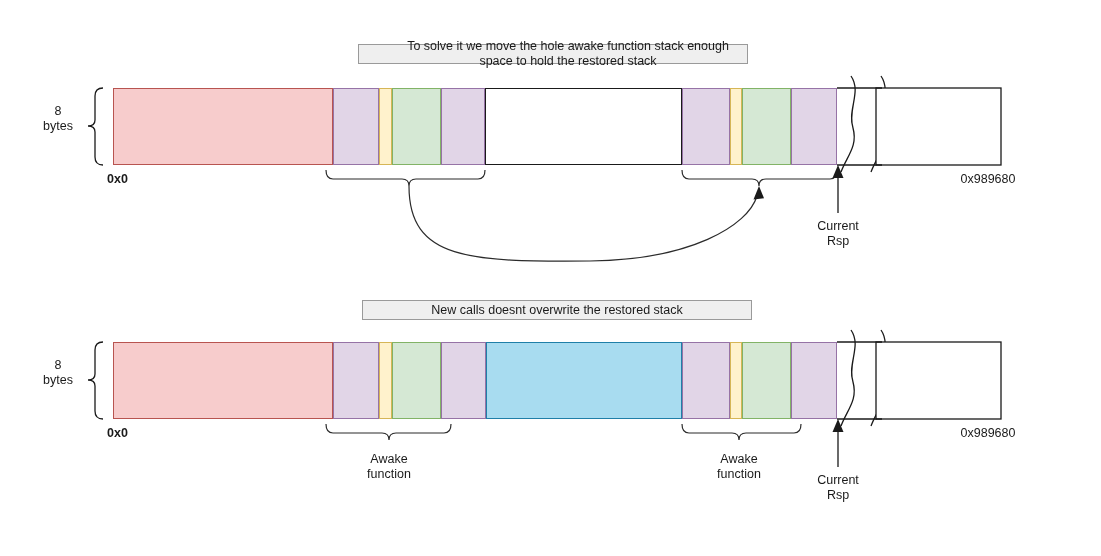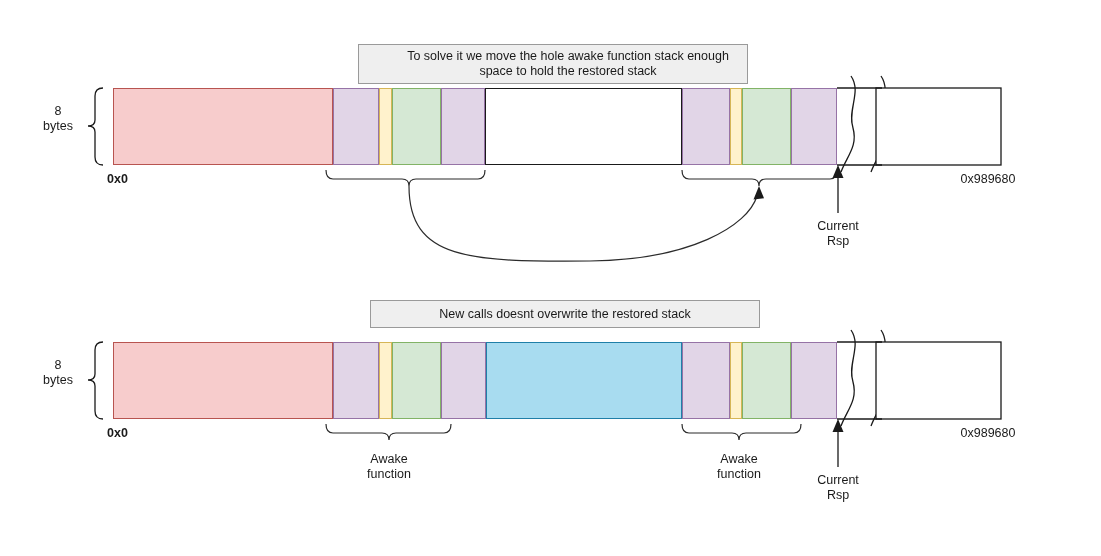--- a/index.html
+++ b/index.html
@@ -15,32 +15,32 @@
   .lbl.left{text-align:left;font-weight:bold;}
   svg{position:absolute;left:0;top:0;overflow:visible;}
   .stroke{fill:none;stroke:#1a1a1a;stroke-width:1.3;}
   .stroke-thin{fill:none;stroke:#2b2b2b;stroke-width:1.2;}
 </style>
 </head>
 <body>
 
 <div id="stage">
 
-  <div class="note" style="left:358px;top:44px;width:390px;height:40px;padding-left:36px;">To solve it we move the hole awake function stack enough space to hold the restored stack</div>
+  <div class="note" style="left:358px;top:44px;width:390px;height:20px;padding-left:36px;">To solve it we move the hole awake function stack enough space to hold the restored stack</div>
 
   <div class="lbl" style="left:30px;top:104px;width:56px;">8</div>
   <div class="lbl" style="left:30px;top:119px;width:56px;">bytes</div>
 
   <div class="lbl left" style="left:107px;top:172px;width:80px;">0x0</div>
   <div class="lbl" style="left:938px;top:172px;width:100px;">0x989680</div>
 
   <div class="lbl" style="left:798px;top:219px;width:80px;">Current</div>
   <div class="lbl" style="left:798px;top:234px;width:80px;">Rsp</div>
 
-  <div class="note" style="left:370px;top:300px;width:390px;height:28px;">New calls doesnt overwrite the restored stack</div>
+  <div class="note" style="left:362px;top:300px;width:390px;height:20px;">New calls doesnt overwrite the restored stack</div>
 
   <div class="lbl" style="left:30px;top:358px;width:56px;">8</div>
   <div class="lbl" style="left:30px;top:373px;width:56px;">bytes</div>
 
   <div class="lbl left" style="left:107px;top:426px;width:80px;">0x0</div>
   <div class="lbl" style="left:938px;top:426px;width:100px;">0x989680</div>
 
   <div class="lbl" style="left:524px;top:363px;width:120px;">Restored</div>
   <div class="lbl" style="left:524px;top:378px;width:120px;">stack</div>
 

